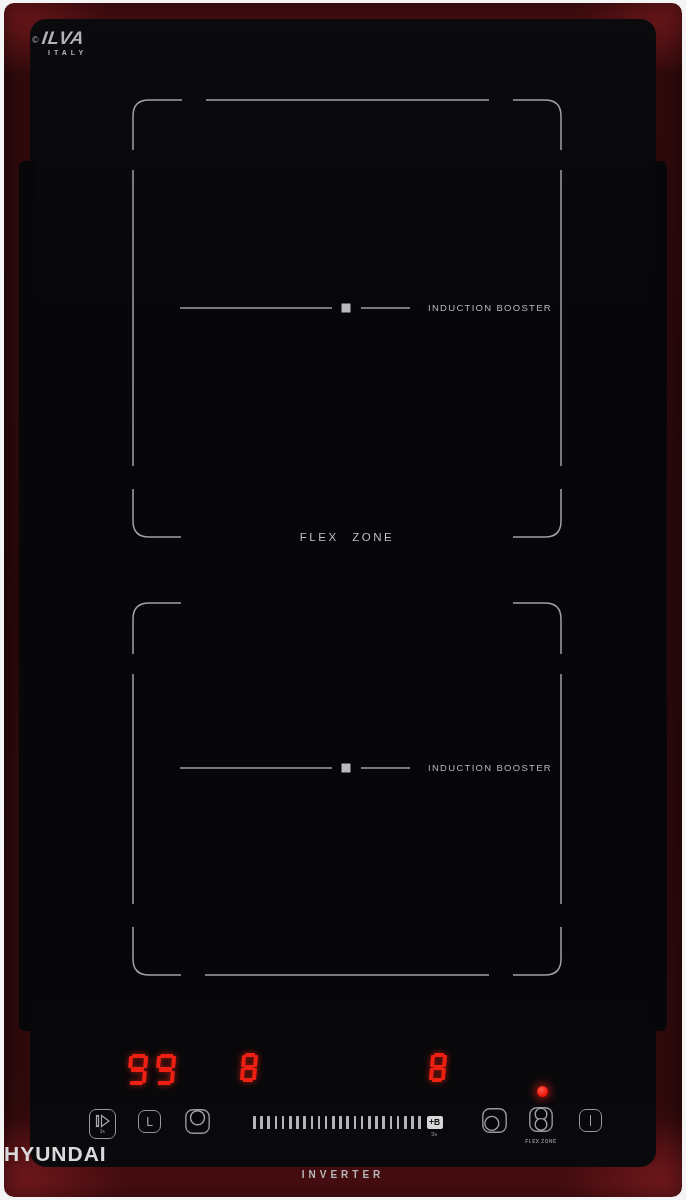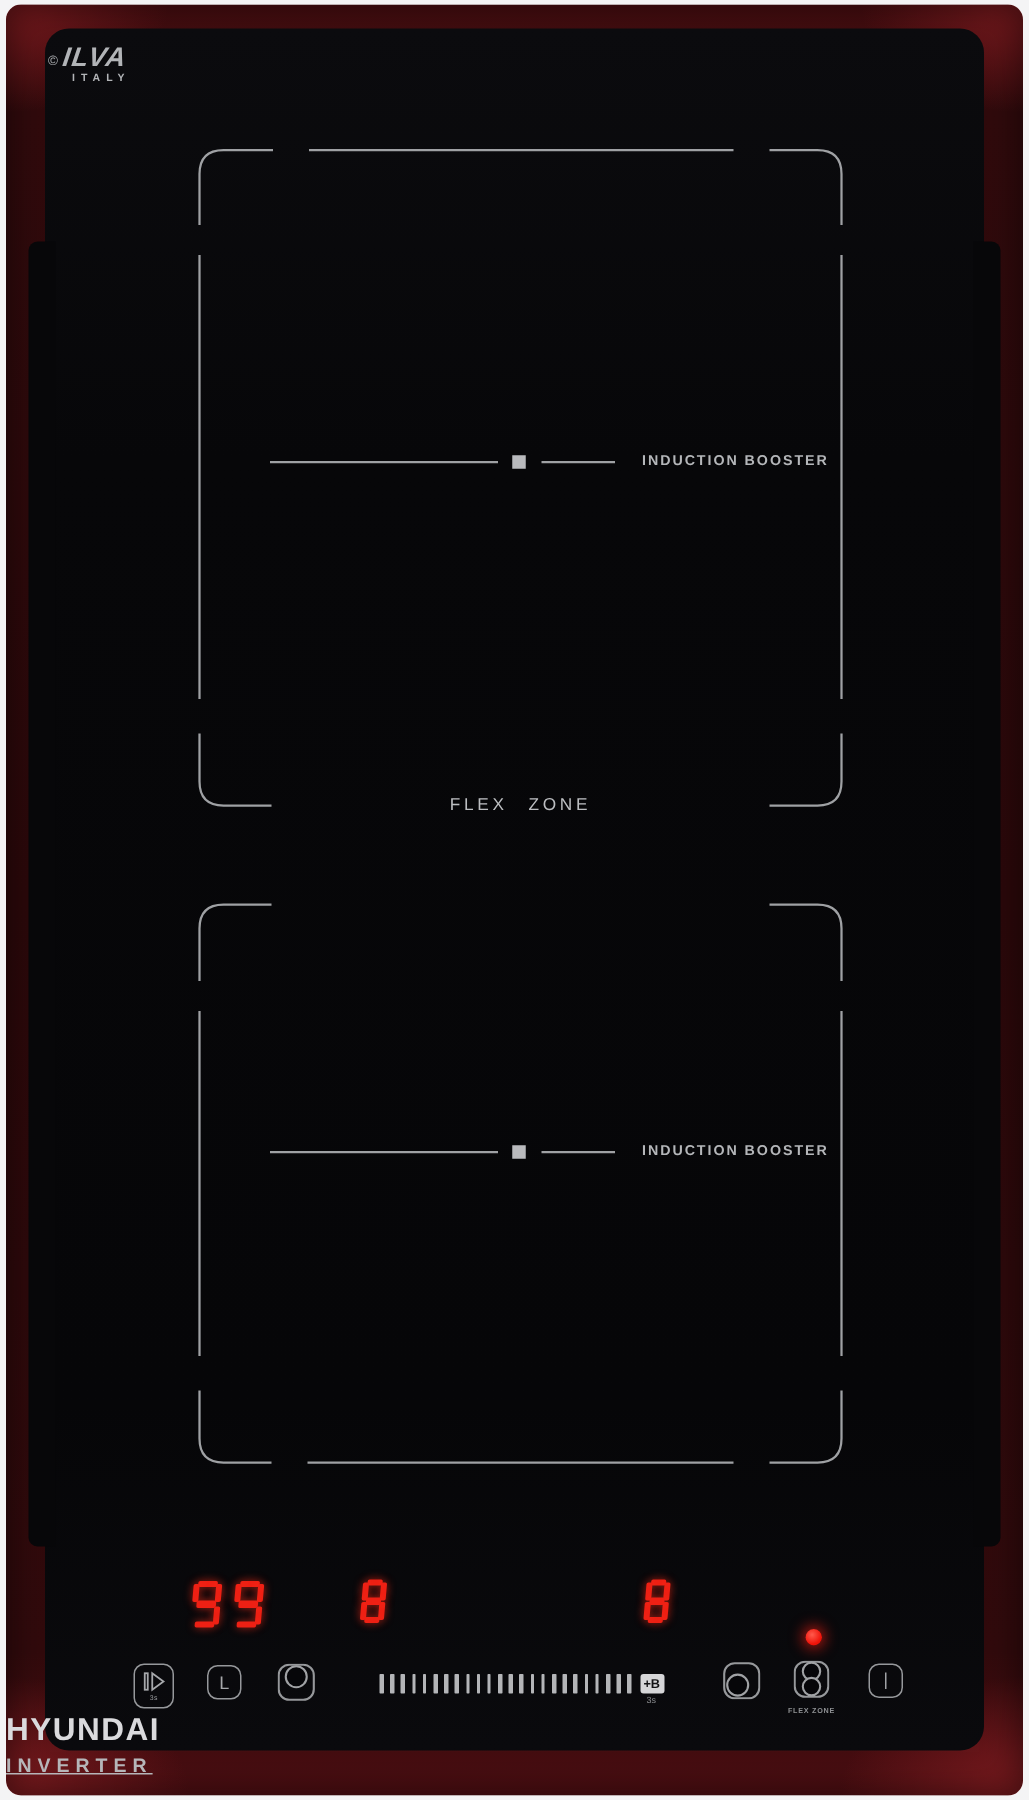--- a/index.html
+++ b/index.html
@@ -36,21 +36,21 @@
   .ilva .word { font-size:18px; font-weight:bold; font-style:italic; letter-spacing:1px;
                 transform:skewX(-8deg); line-height:18px; }
   .ilva .country { font-size:7px; letter-spacing:4px; margin:2px 0 0 16px; font-weight:bold; }
 
   
   svg.overlay { position:absolute; left:0; top:0; }
   .zoneline { stroke:#9fa1a4; stroke-width:1.5; fill:none; }
   .marksq { fill:#b9babd; }
 
   .zone-label {
-    position:absolute; color:#b4b6b9; font-size:9.5px; font-weight:bold;
+    position:absolute; color:#b4b6b9; font-size:9.5px; font-weight:normal;
     letter-spacing:1.3px; white-space:nowrap;
   }
   .flex-label {
     position:absolute; left:129px; width:428px; top:528px; text-align:center;
     color:#bcbec1; font-size:11.5px; letter-spacing:2.5px; word-spacing:8px;
   }
 
   
   .display { position:absolute; display:flex; gap:9px; }
   .seg7-digit { position:relative; display:inline-block; width:19px; height:31px; transform:skewX(-5deg); }
@@ -88,22 +88,22 @@
   .flex-btn-label { position:absolute; left:508px; width:58px; top:1136px; text-align:center;
                     font-size:4.8px; letter-spacing:.5px; color:#8e9093; font-weight:bold; }
 
   .led { position:absolute; left:533px; top:1083px; width:11px; height:11px; border-radius:50%;
          background:radial-gradient(circle at 40% 35%, #ff5a4c, #ee1208 65%);
          box-shadow:0 0 9px 2px rgba(255,30,18,.65); }
 
   
   .brand { position:absolute; left:0; right:0; top:1139px; 
            color:#dadadd; font-size:21px; font-weight:bold; letter-spacing:1px; }
-  .brand-sub { position:absolute; left:0; right:0; top:1166px; text-align:left;
-               color:#b6b6b9; font-size:13px; font-weight:bold; letter-spacing:4px;text-decoration:underline; }
+  .brand-sub { position:absolute; left:0; right:0; top:1166px; text-align:center;
+               color:#b6b6b9; font-size:10px; font-weight:bold; letter-spacing:4px; }
 </style>
 </head>
 <body>
 
 <div class="stage">
   <div class="appliance">
 
     <div class="glass"></div>
     <div class="side-tab left"></div>
     <div class="side-tab right"></div>

